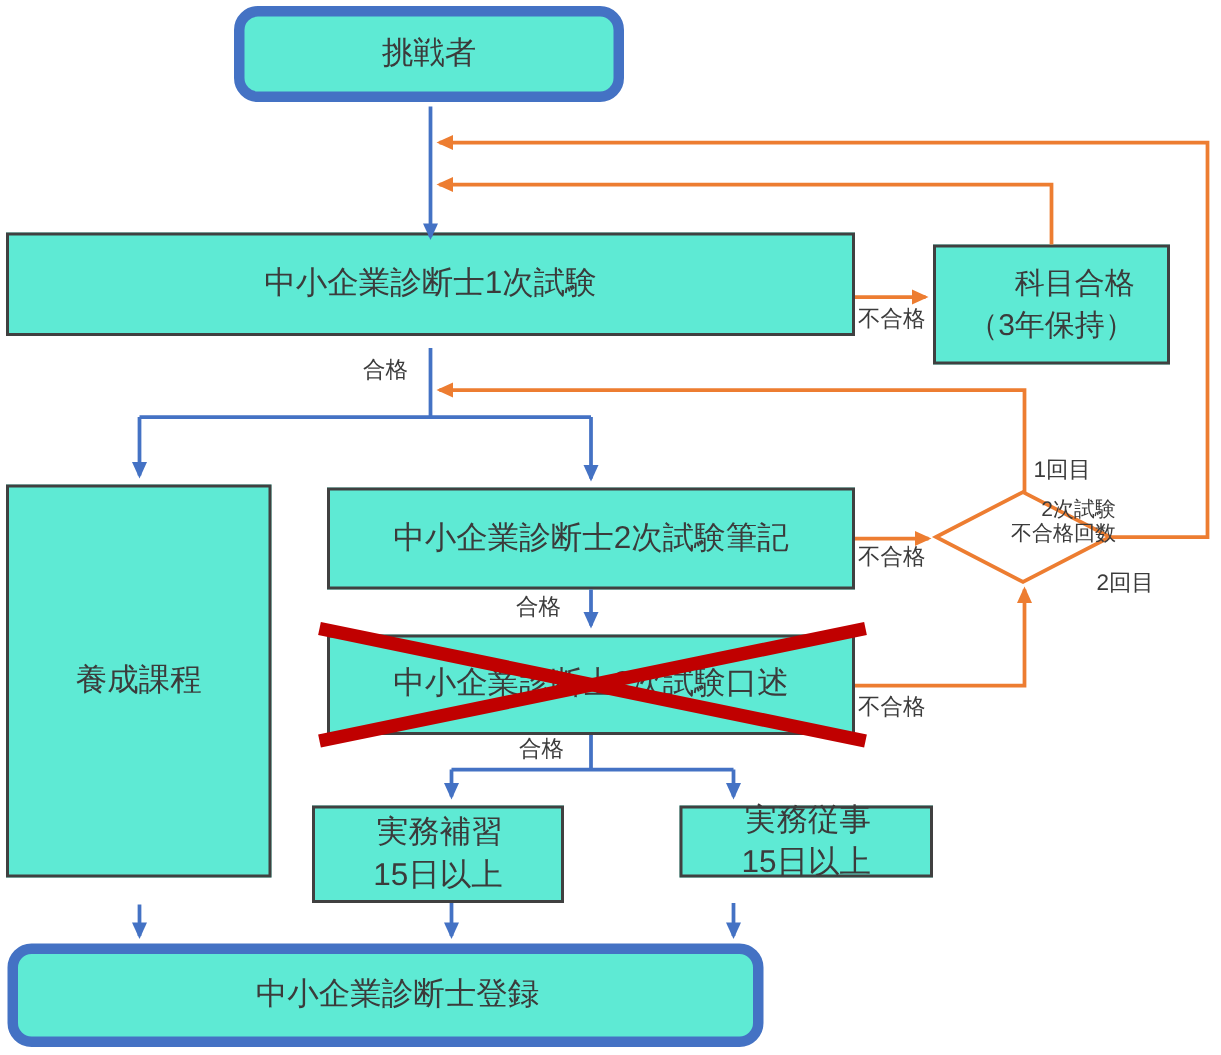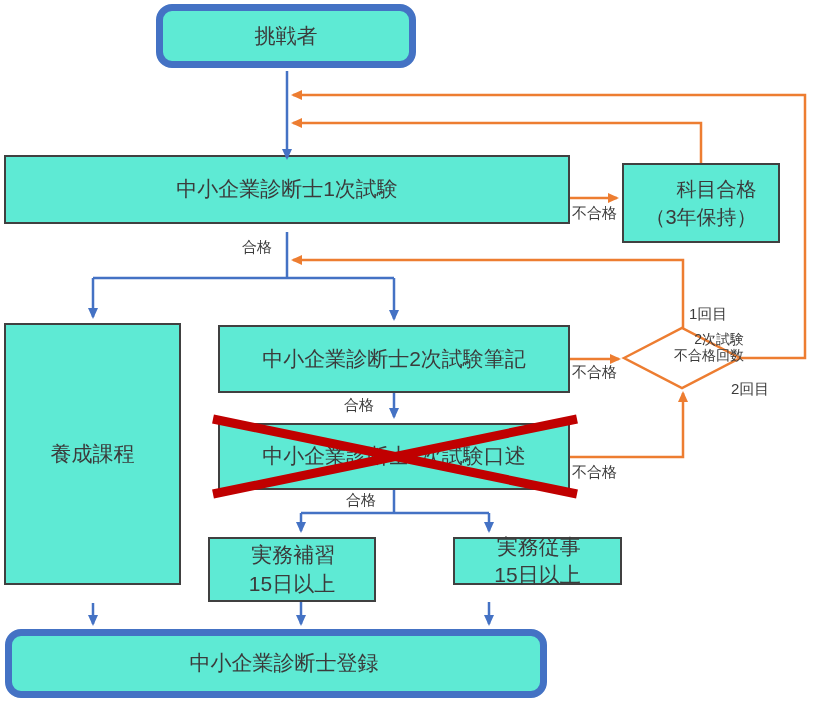--- a/index.html
+++ b/index.html
@@ -27,21 +27,21 @@
     font-size:14px;line-height:1.15;z-index:3;white-space:pre-line;
   }
   #node-challenger{left:156px;top:4px;width:260px;height:64px;}
   #node-exam1{left:4px;top:155px;width:566px;height:69px;}
   #node-subject-pass{left:622px;top:163px;width:158px;height:80px;font-size:20px;line-height:1.4;}
   #node-exam2-written{left:218px;top:325px;width:352px;height:68px;}
   #node-exam2-oral{left:218px;top:423px;width:352px;height:67px;}
   #node-training{left:4px;top:323px;width:177px;height:262px;}
   #node-hoshu{left:208px;top:537px;width:168px;height:65px;}
   #node-juji{left:408px;top:537px;width:169px;height:48px;margin-left:45px;}
-  #node-registration{left:5px;top:629px;width:542px;height:69px;padding-left:16px;}
+  #node-registration{left:5px;top:629px;width:504px;height:69px;padding-left:16px;}
 </style>
 </head>
 <body>
 
 <div id="canvas">
 
   <div class="node terminal" id="node-challenger">挑戦者</div>
 
   <div class="node" id="node-exam1">中小企業診断士1次試験</div>
 

